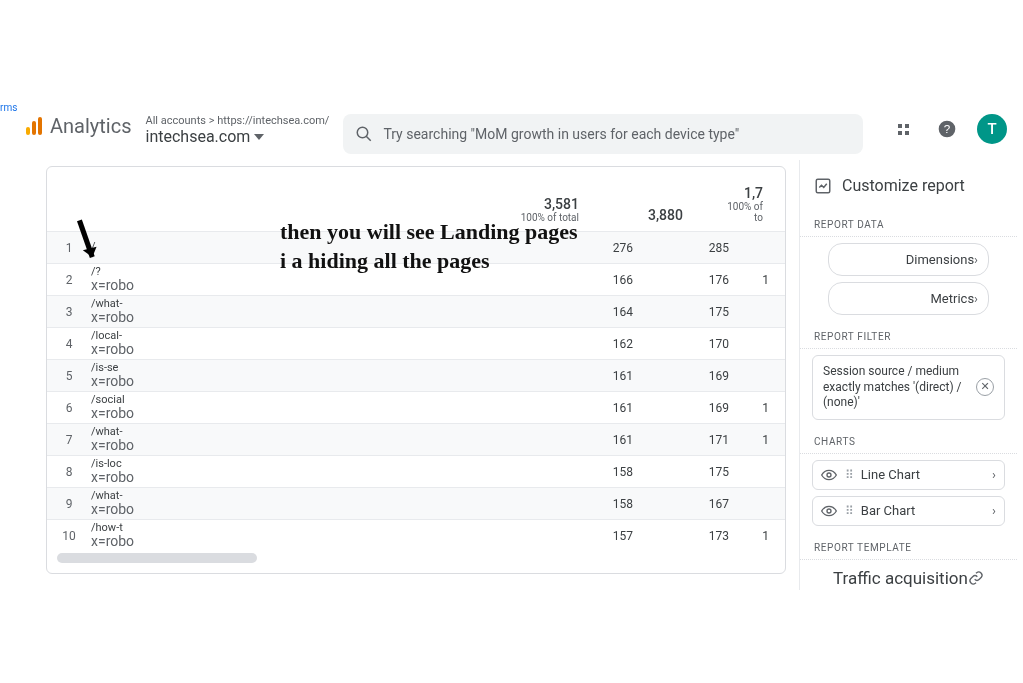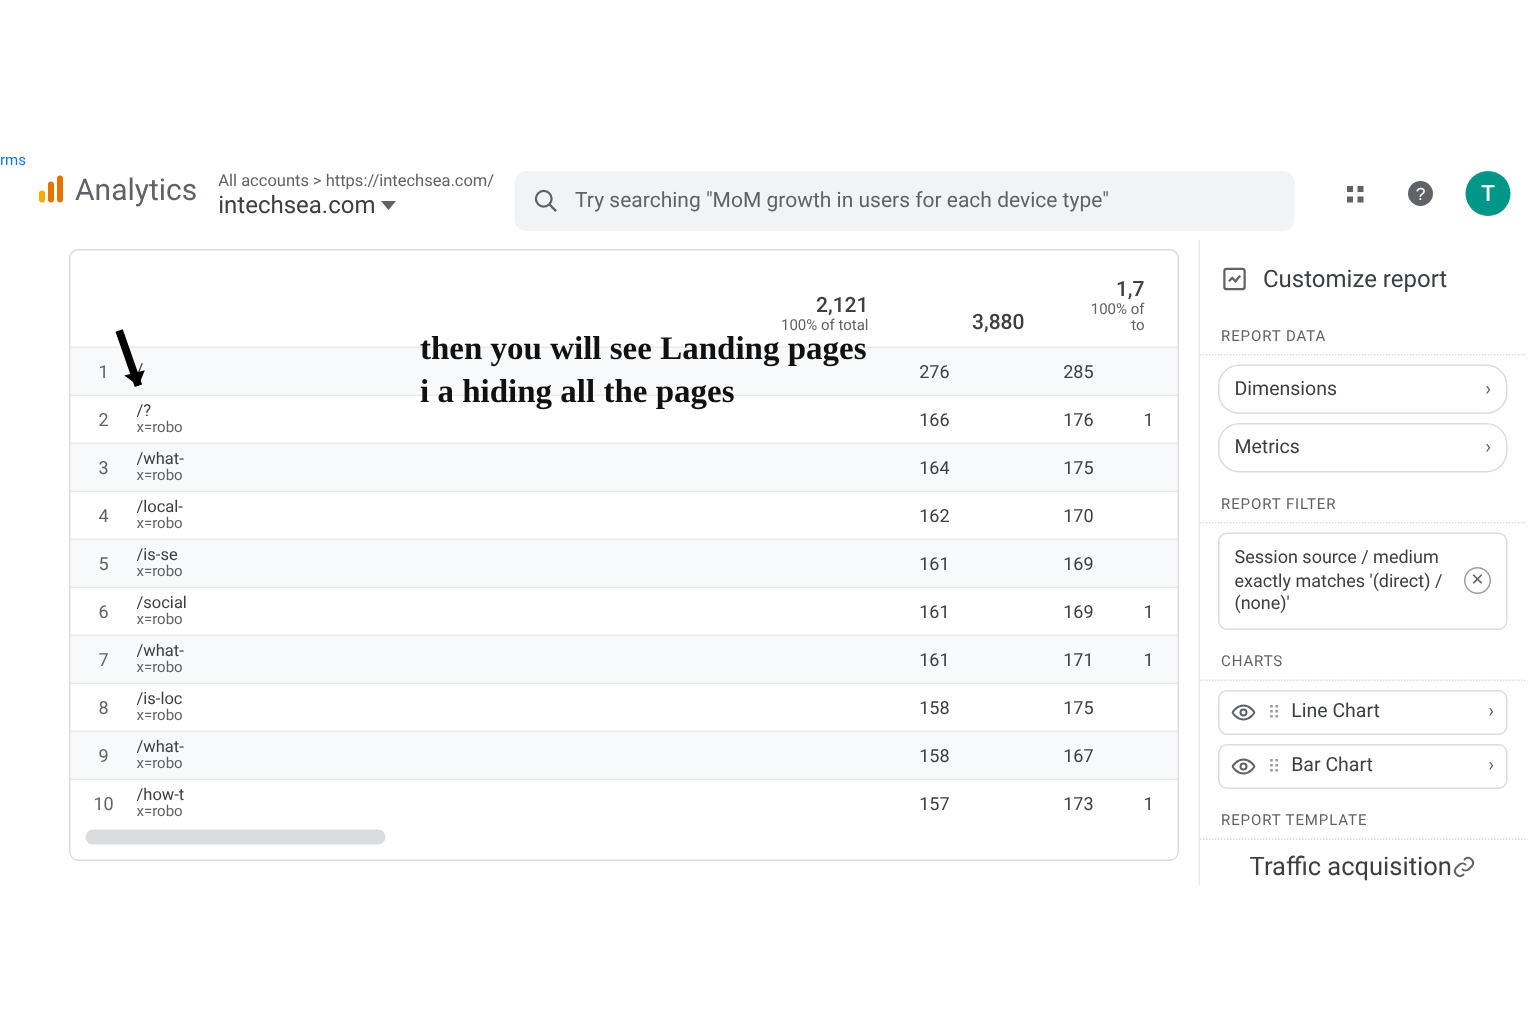--- a/index.html
+++ b/index.html
@@ -106,21 +106,21 @@
   .rownum { width:44px; text-align:center; color:#5f6368;}
   .rowpage {
     width:78px;
     overflow:hidden;
     display:flex;
     flex-direction:column;
     line-height:1.1;
     font-size:11px;
     color:#3c4043;
   }
-  .rowpage .sub { color:#5f6368; font-size:10px;}
+  .rowpage .sub { color:#5f6368; font-size:14px;}
   .rowgap { flex:1; }
   .rowval { width:72px; text-align:right; padding-right:6px; }
   .rowval.cut { width:40px; text-align:right; overflow:hidden; }
   .rows-end{ padding-right:10px;}
   .hscroll {
     position:absolute;
     left:0; right:0; bottom:8px;
     height:12px;
   }
   .hscroll-thumb {
@@ -173,24 +173,24 @@
   .rp-section-title {
     font-size:10px;
     letter-spacing:0.6px;
     color:#5f6368;
     padding:10px 14px 6px 14px;
     border-bottom:1px dotted #dadce0;
     border-top:0;
     text-transform:uppercase;
   }
   .rp-item {
-    display:flex; align-items:center; justify-content:space-between;
+    display:flex; align-items:center; justify-content:flex-end;
     border:1px solid #dadce0;
     border-radius:14px;
-    margin:6px 12px;
+    margin:6px 28px;
     padding:8px 10px;
     font-size:13px;
   }
   .chev { color:#5f6368; }
   .rp-filter {
     border:1px solid #dadce0;
     border-radius:6px;
     margin:6px 12px;
     padding:8px 10px;
     font-size:12px;
@@ -278,21 +278,21 @@
     </span>
     <span class="avatar">T</span>
   </div>
 </div>
 
 <div class="watermark">H SEA</div>
 
 <div class="report-card">
   <div class="table-totals rows-end">
     <div class="tot-col">
-      <div class="tot-big">2,121</div>
+      <div class="tot-big">3,581</div>
       <div class="tot-sub">100% of total</div>
     </div>
     <div class="tot-col">
       <div class="tot-big">3,880</div>
       <div class="tot-sub"></div>
     </div>
     <div class="tot-col cut" style="width:46px">
       <div class="tot-big">1,7</div>
       <div class="tot-sub">100% of to</div>
     </div>

